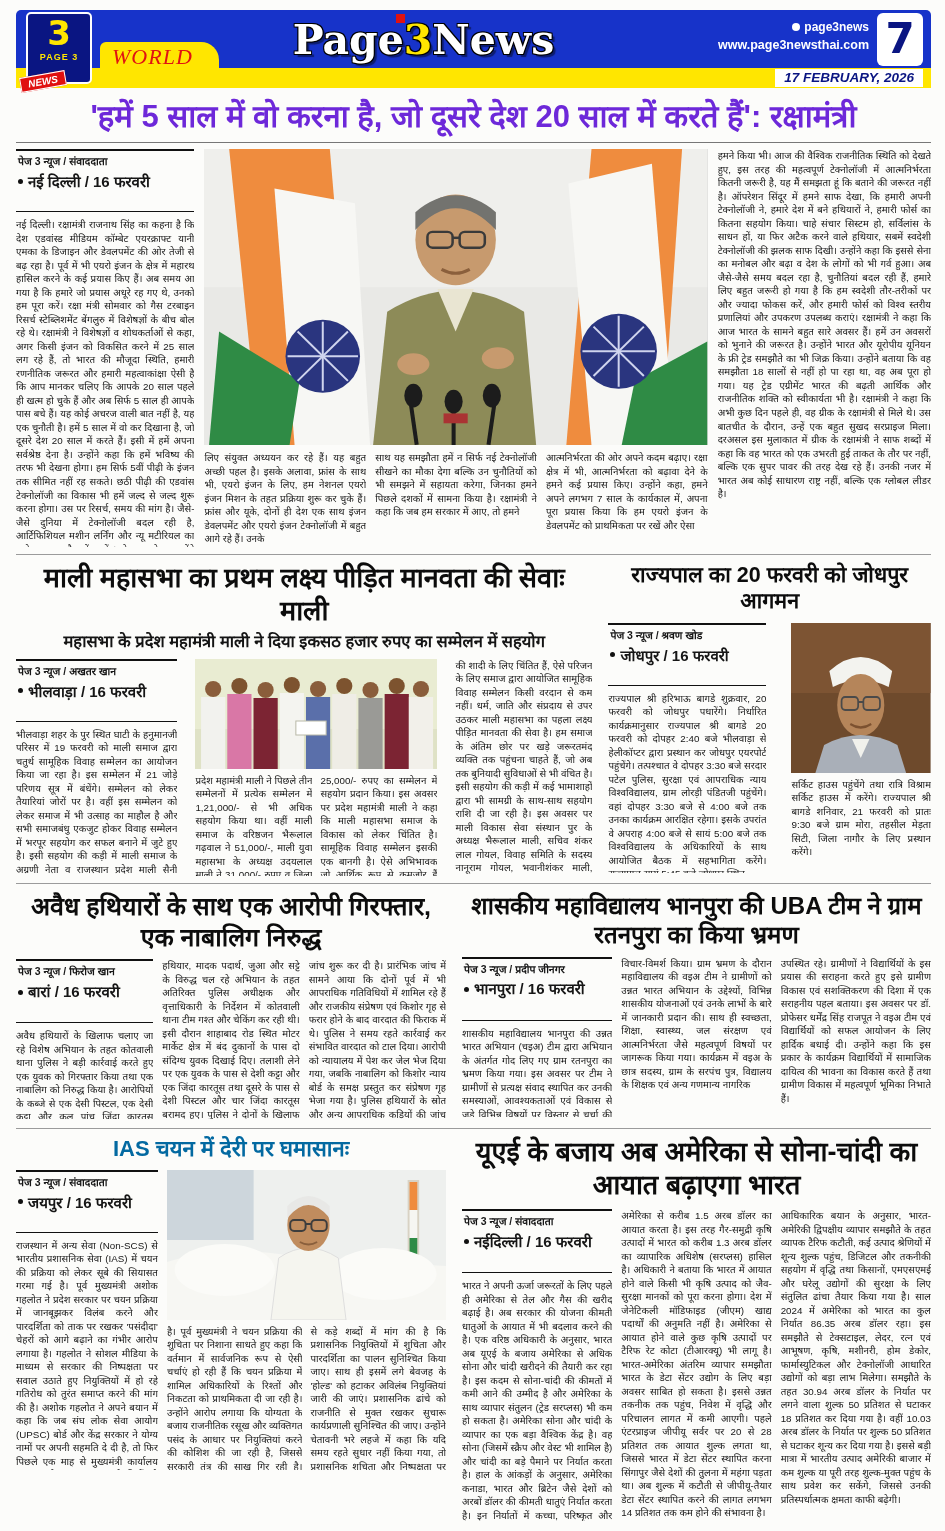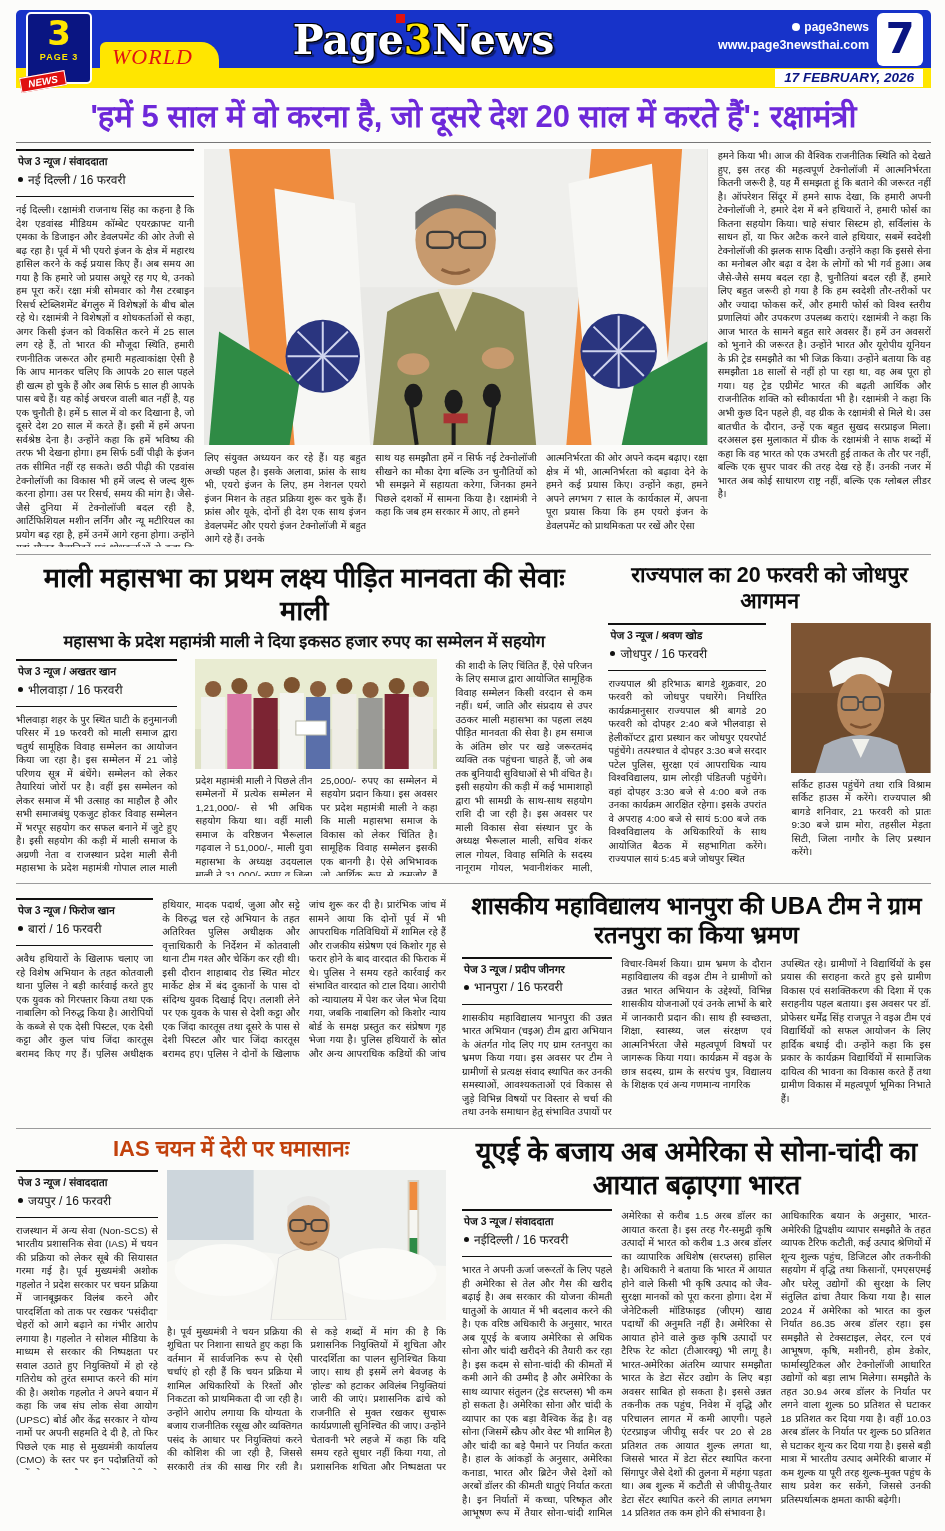--- a/index.html
+++ b/index.html
@@ -27,23 +27,23 @@
   .head-right { position:absolute; right:62px; top:12px; text-align:right; color:#fff; z-index:2; }
   .head-social { font-size:12px; font-weight:bold; display:flex; align-items:center; justify-content:flex-end; gap:4px; }
   .head-social .dot { width:8px; height:8px; border-radius:50%; background:#fff; display:inline-block; }
   .head-url { font-size:12.5px; font-weight:bold; margin-top:4px; }
   .seven-box { position:absolute; right:8px; top:5px; width:46px; height:53px; background:#fff; border-radius:6px; z-index:3;
     color:#0a1582; font-size:42px; font-weight:900; text-align:center; line-height:52px; font-family:"DejaVu Sans",sans-serif; }
   .date-box { position:absolute; right:8px; top:61px; background:#fff; padding:0 9px; height:18px; line-height:18px; z-index:3;
     color:#0a1582; font-weight:900; font-size:13.5px; font-style:italic; white-space:nowrap; }
   
   .lead-headline { text-align:center; font-size:31px; font-weight:800; color:#6d28d9; padding:8px 0 7px; border-bottom:1.5px solid #777; line-height:1.2; }
-  .byline-block { border-top:2.5px solid #111; border-bottom:1.5px solid #111; padding:3px 2px 8px; margin-bottom:6px; }
+  .byline-block { border-top:2.5px solid #111; border-bottom:1.5px solid #111; padding:3px 2px 20px; margin-bottom:6px; }
   .byline { font-size:10.5px; font-weight:bold; }
-  .dateline { font-size:12px; font-weight:normal; margin-top:3px; display:flex; align-items:center; gap:5px; }
+  .dateline { font-size:15px; font-weight:bold; margin-top:3px; display:flex; align-items:center; gap:5px; }
   .dateline .dot { width:5px; height:5px; border-radius:50%; background:#111; flex:0 0 auto; }
   .copy { font-size:9.8px; line-height:1.38; text-align:justify; overflow:hidden; }
   .story-headline { text-align:center; font-weight:800; color:#0c0c0c; line-height:1.22; }
   .story-subhead { text-align:center; font-weight:700; color:#141414; line-height:1.25; }
   .photo-frame { overflow:hidden; background:#ddd; }
   .photo-frame svg { display:block; width:100%; height:100%; }
   
   .lead-body { display:flex; gap:10px; height:404px; overflow:hidden; padding-top:6px; }
   .lead-col1 { width:19.5%; }
   .lead-mid { width:55%; display:flex; flex-direction:column; }
@@ -74,21 +74,21 @@
   .gov-right .copy { margin-top:5px; flex:1; }
   .row3 { display:flex; gap:16px; height:238px; overflow:hidden; }
   .weapons { width:47%; }
   .weapons-head { font-size:25px; }
   .weapons-body, .uba-body { display:flex; gap:9px; margin-top:7px; height:160px; overflow:hidden; }
   .weapons-body .copy, .uba-body .copy { flex:1; }
   .uba { flex:1; }
   .uba-head { font-size:24px; }
   .row4 { display:flex; gap:16px; height:398px; overflow:hidden; }
   .ias { width:47%; }
-  .ias-kicker { text-align:center; font-size:22px; font-weight:800; color:#c2410c; line-height:1.2; }
+  .ias-kicker { text-align:center; font-size:22px; font-weight:800; color:#0369a1; line-height:1.2; }
   .ias-head { font-size:24px; margin-top:2px; }
   .ias-body { display:flex; gap:9px; margin-top:7px; height:300px; overflow:hidden; }
   .ias-col1 { width:33%; }
   .ias-right { flex:1; display:flex; flex-direction:column; }
   .ias-photo { height:150px; }
   .ias-cont { display:flex; gap:8px; margin-top:5px; flex:1; overflow:hidden; }
   .ias-cont .copy { flex:1; }
   .gold { flex:1; }
   .gold-head { font-size:27px; }
   .gold-body { display:flex; gap:9px; margin-top:7px; height:312px; overflow:hidden; }
@@ -273,20 +273,21 @@
             </svg>
           </div>
           <div class="copy">सर्किट हाउस पहुंचेंगे तथा रात्रि विश्राम सर्किट हाउस में करेंगे। राज्यपाल श्री बागडे शनिवार, 21 फरवरी को प्रातः 9:30 बजे ग्राम मोरा, तहसील मेड़ता सिटी, जिला नागौर के लिए प्रस्थान करेंगे।</div>
         </div>
       </div>
     </div>
   </div>
 
   <div class="row3 rowsep">
     <div class="weapons">
+      <div class="story-headline weapons-head">अवैध हथियारों के साथ एक आरोपी गिरफ्तार, एक नाबालिग निरुद्ध</div>
       <div class="weapons-body">
         <div class="copy">
           <div class="byline-block">
             <div class="byline">पेज 3 न्यूज /  फिरोज खान</div>
             <div class="dateline">
                 <span class="dot"></span>
                 <span>बारां  /  16 फरवरी</span>
               </div>
           </div>
           <span>अवैध हथियारों के खिलाफ चलाए जा रहे विशेष अभियान के तहत कोतवाली थाना पुलिस ने बड़ी कार्रवाई करते हुए एक युवक को गिरफ्तार किया तथा एक नाबालिग को निरुद्ध किया है। आरोपियों के कब्जे से एक देसी पिस्टल, एक देसी कट्टा और कुल पांच जिंदा कारतूस बरामद किए गए हैं। पुलिस अधीक्षक बारां ने बताया कि जिले में अवैध</span>

